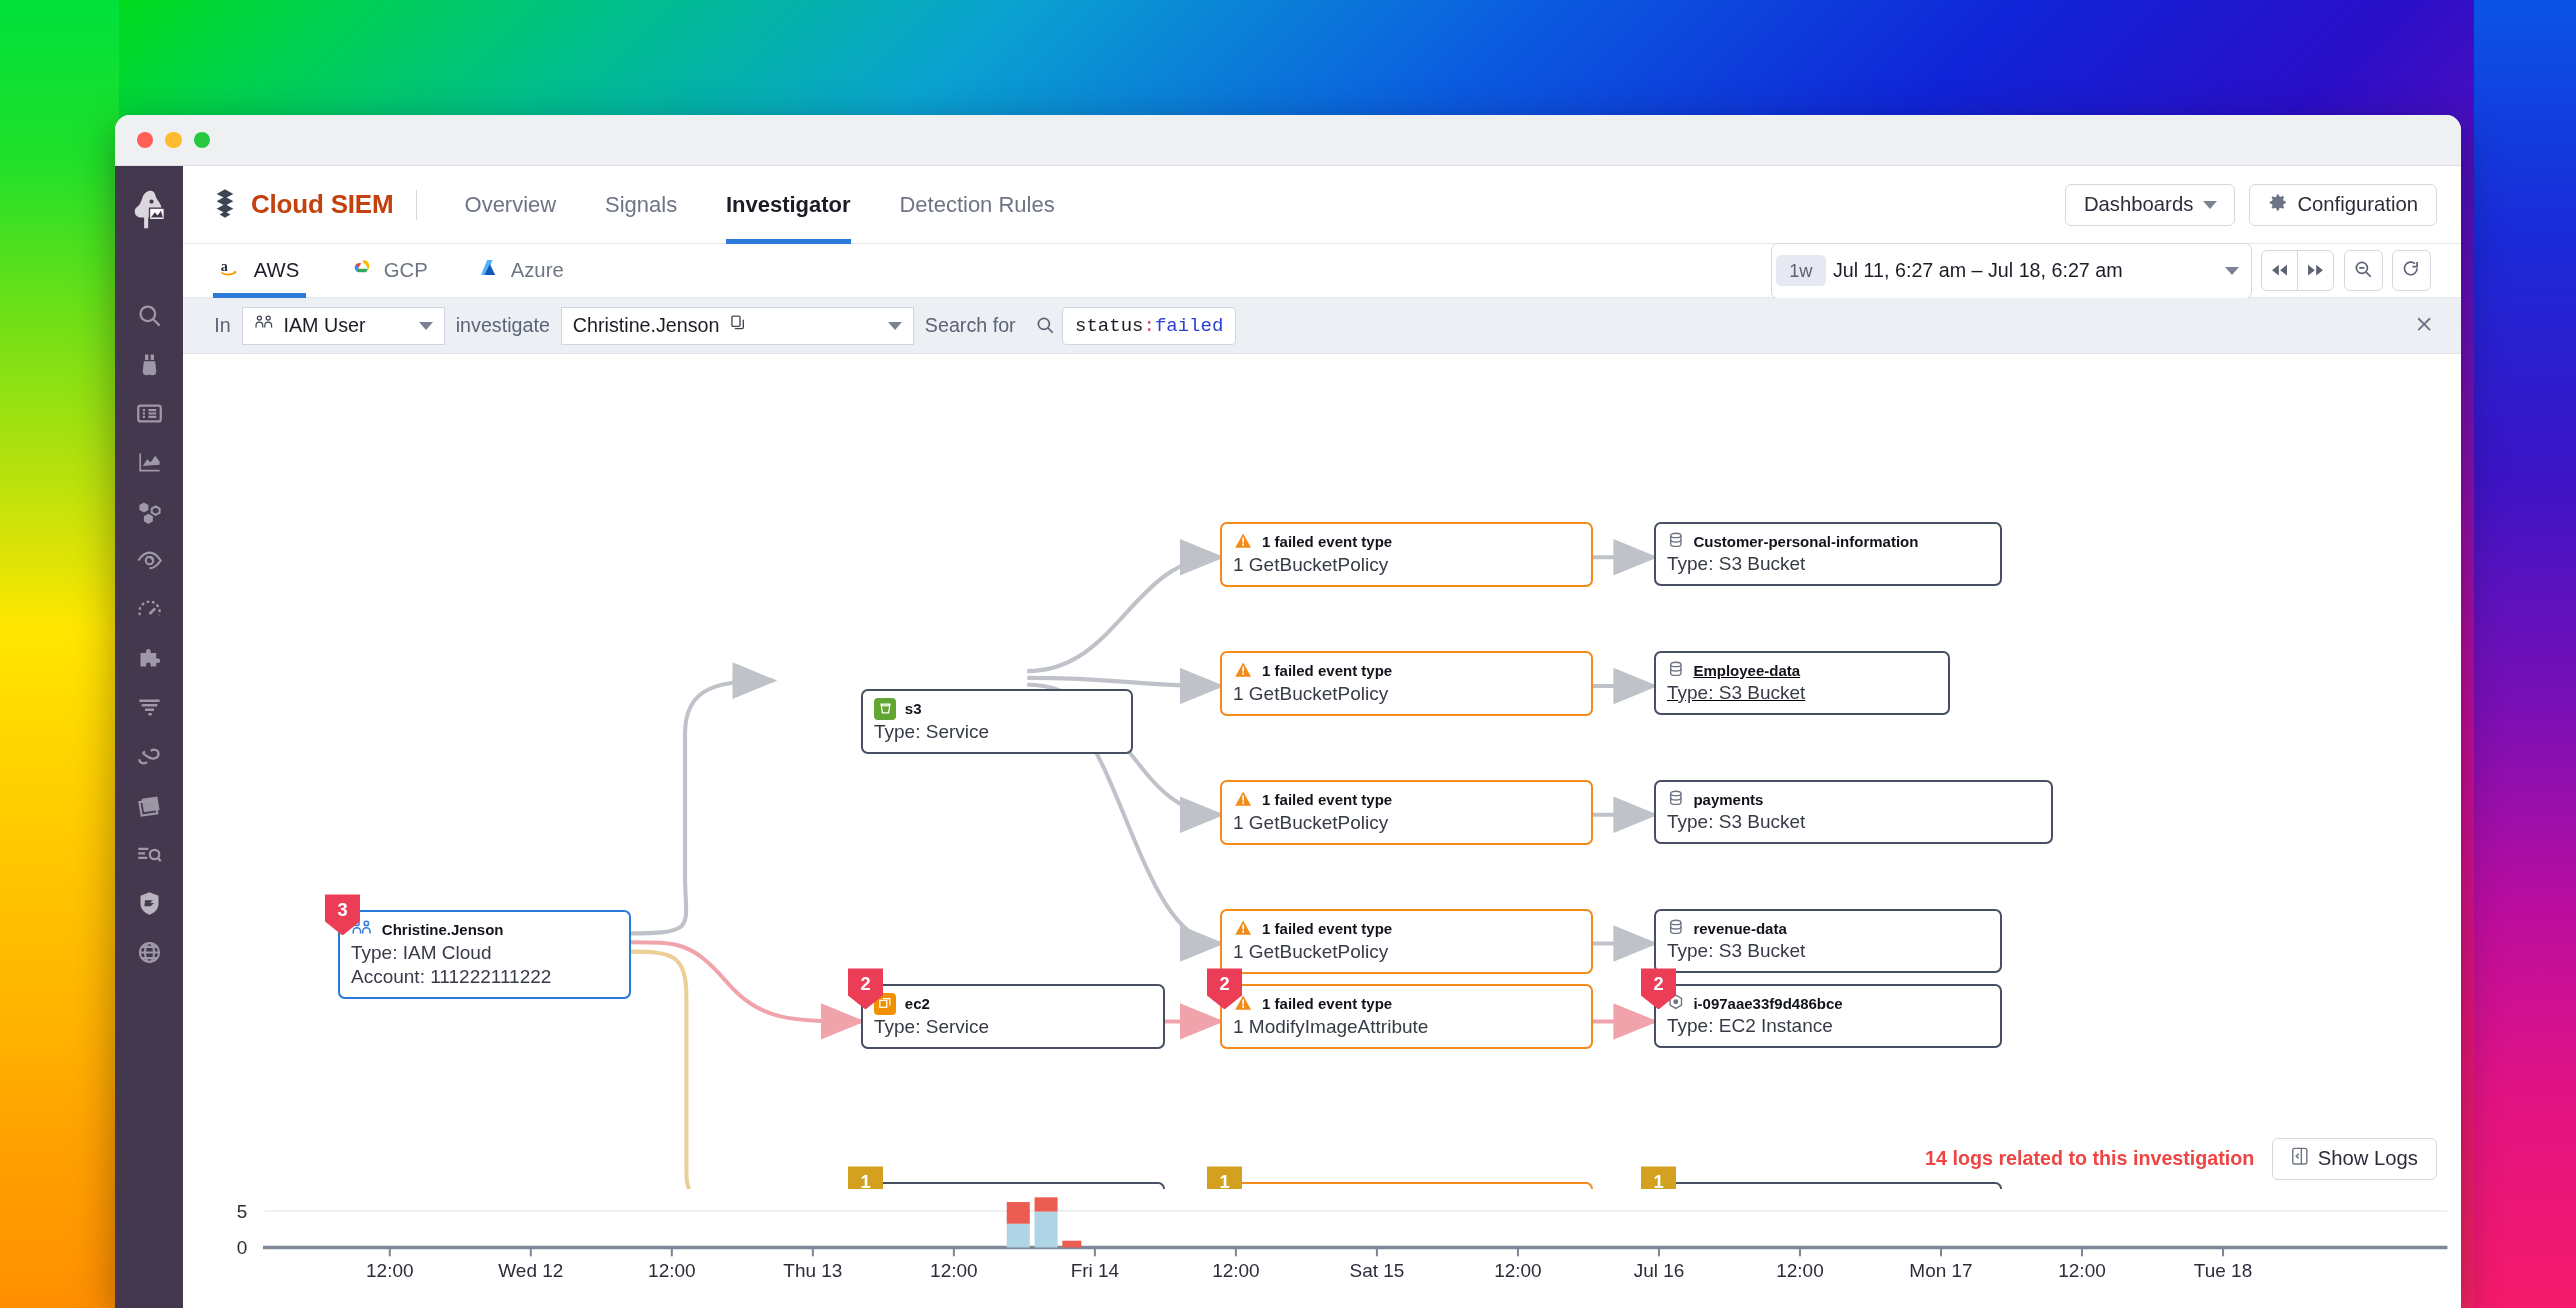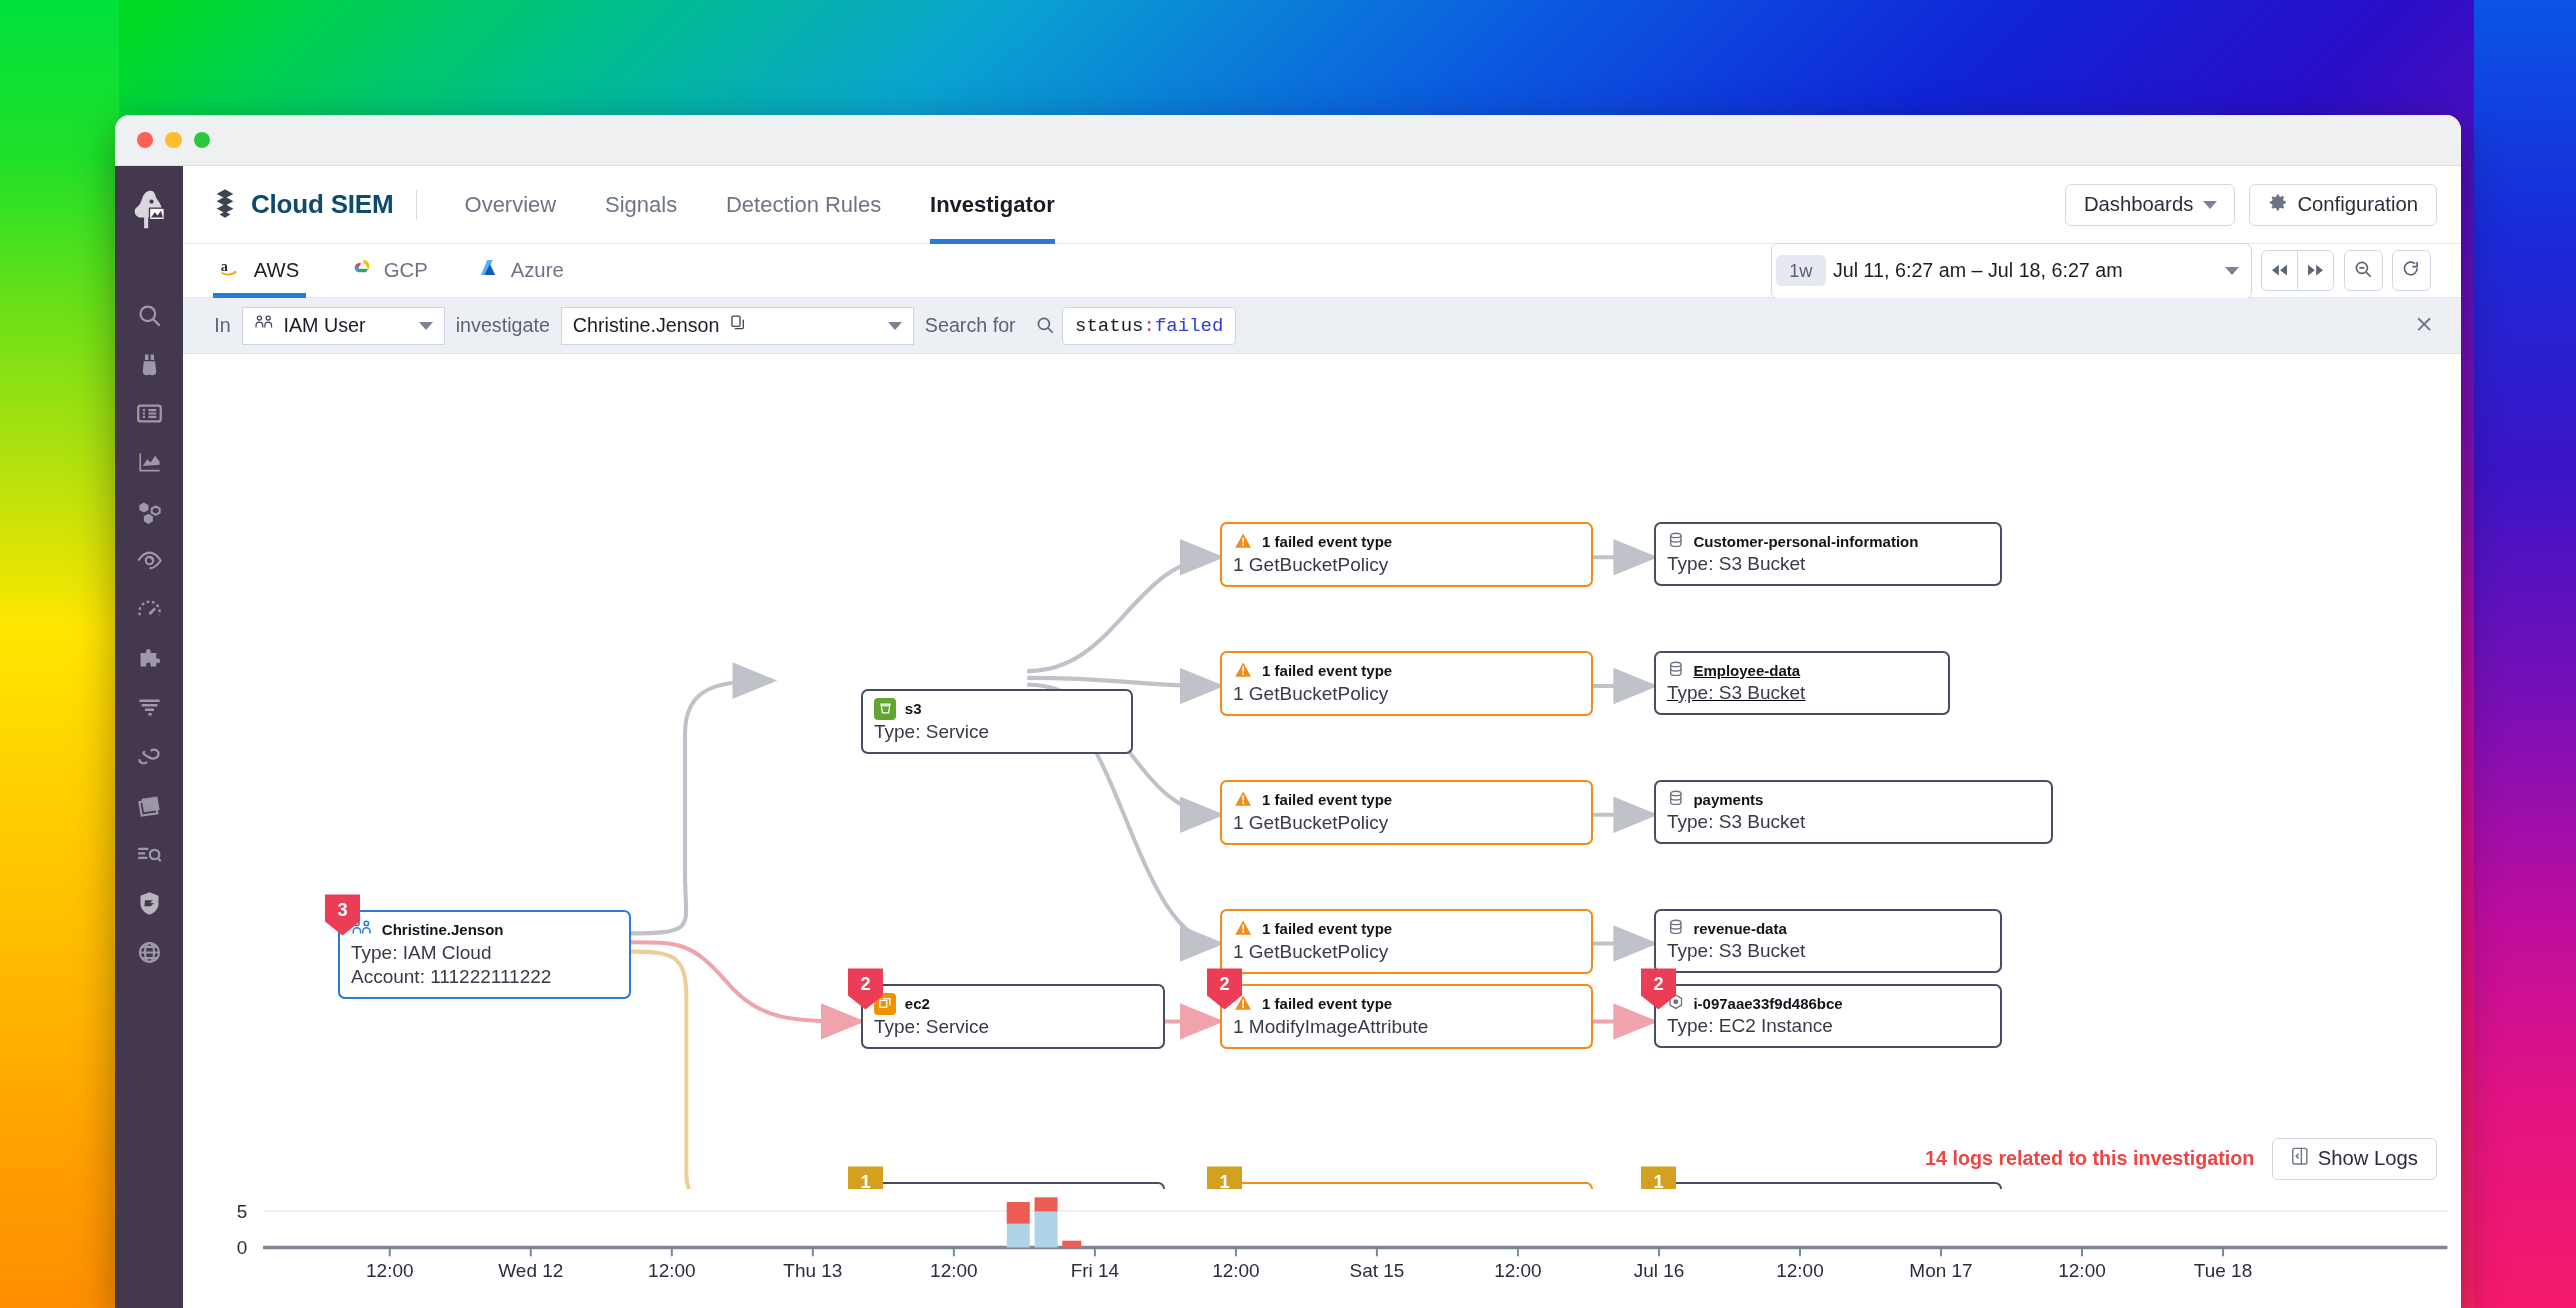--- a/index.html
+++ b/index.html
@@ -55,21 +55,21 @@
   .side-ic svg{ display:block; }
 
   
   .main{ flex:1; display:flex; flex-direction:column; background:#fff; min-width:0; }
 
   .topnav{
     height:78px; display:flex; align-items:center; padding:0 24.4px 0 27px;
     border-bottom:0.7px solid #e4e7ec; gap:0; flex:0 0 78px;
   }
   .brand{ display:flex; align-items:center; gap:11px; }
-  .brand-name{ font-size:26px; font-weight:700; color:#0c4a6e; letter-spacing:-0.2px; }
+  .brand-name{ font-size:26px; font-weight:700; color:#c2410c; letter-spacing:-0.2px; }
   .vsep{ width:0.7px; height:30px; background:#d6dae0; margin:0 23px; }
   .navtabs{ display:flex; align-items:center; height:78px; gap:0; }
   .navtab{
     font-size:22px; color:#6d7585; padding:0 24.4px; height:78px;
     display:flex; align-items:center; position:relative; cursor:pointer;
   }
   .navtab.active{ color:#1b1c25; font-weight:600; }
   .navtab.active::after{
     content:""; position:absolute; left:24.4px; right:24.4px; bottom:0; height:4.7px; background:#2b79d8;
   }
@@ -296,22 +296,22 @@
               <path d="M12 13.4l7 4-7 3.6-7-3.6z"></path>
                 <path d="M12 19.6l4.5 2.6L12 25l-4.5-2.8z"></path>
             </svg>
           </span>
           <span class="brand-name">Cloud SIEM</span>
         </div>
         <div class="vsep"></div>
         <div class="navtabs">
           <div class="navtab">Overview</div>
           <div class="navtab">Signals</div>
+          <div class="navtab active">Investigator</div>
           <div class="navtab">Detection Rules</div>
-          <div class="navtab active">Investigator</div>
         </div>
         <div class="topnav-right">
           <div class="btn-outline">
             <span>Dashboards</span>
             <span class="caret"></span>
           </div>
           <div class="btn-outline">
             <span>
               <svg width="20.3" height="20.3" viewBox="0 0 24 24" fill="#6d7585">
                 <path d="M12 8.4A3.6 3.6 0 1 0 12 15.6 3.6 3.6 0 0 0 12 8.4zm9 4.8v-2.4l-2.5-.5a6.8 6.8 0 0 0-.8-2l1.4-2.1-1.7-1.7-2.1 1.4a6.8 6.8 0 0 0-2-.8L12.8 3h-2.4l-.5 2.5a6.8 6.8 0 0 0-2 .8L5.8 4.9 4.1 6.6l1.4 2.1a6.8 6.8 0 0 0-.8 2L2.2 11.2v2.4l2.5.5c.2.7.5 1.4.8 2l-1.4 2.1 1.7 1.7 2.1-1.4c.6.4 1.3.6 2 .8l.5 2.5h2.4l.5-2.5c.7-.2 1.4-.4 2-.8l2.1 1.4 1.7-1.7-1.4-2.1c.4-.6.6-1.3.8-2z"></path>

